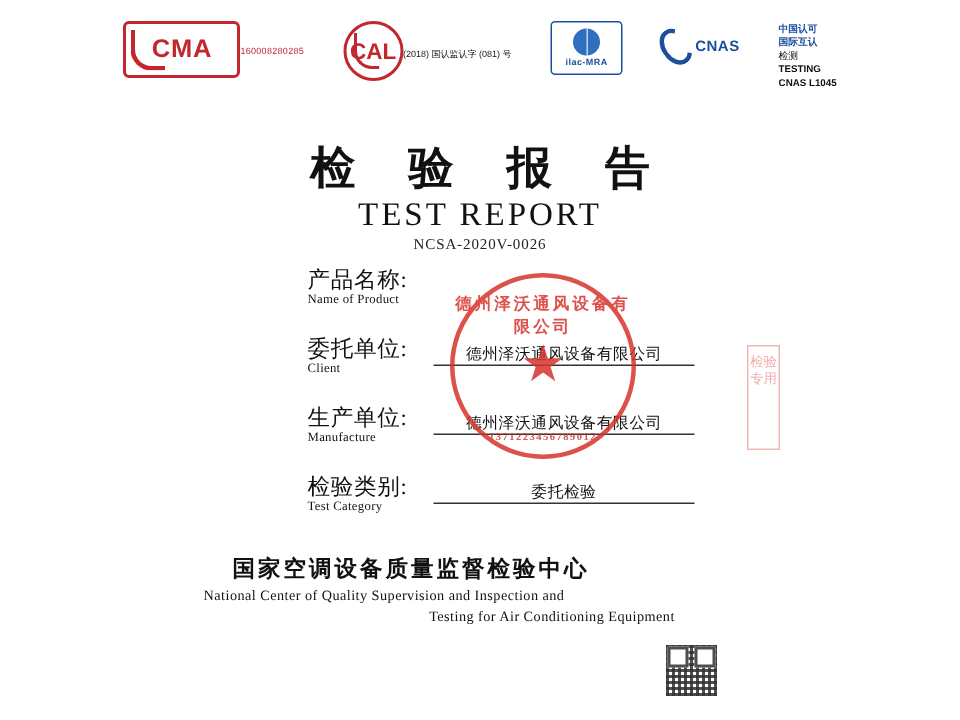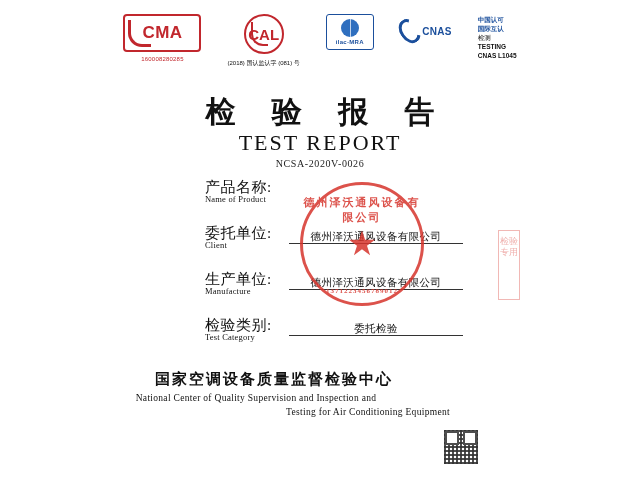--- a/index.html
+++ b/index.html
@@ -28,21 +28,20 @@
     left: 0;
     width: 640px;
     height: 60px;
     display: flex;
     justify-content: center;
     align-items: flex-start;
     gap: 26px;
   }
   .logo-block {
     display: flex;
-    flex-direction: column;
     align-items: center;
   }
 
   
   .cma-mark {
     width: 74px;
     height: 34px;
     border: 2px solid #c1272d;
     border-radius: 4px;
     display: flex;
@@ -192,21 +191,21 @@
     font-weight: bold;
   }
 
   
   .title-cn {
     position: absolute;
     top: 92px;
     left: 0;
     width: 640px;
     text-align: center;
-    font-family: Liberation Sans, sans-serif;
+    font-family: Liberation Serif, serif;
     font-size: 30px;
     font-weight: bold;
     letter-spacing: 14px;
     text-indent: 14px;
     color: #111;
   }
   .title-en {
     position: absolute;
     top: 130px;
     left: 0;

